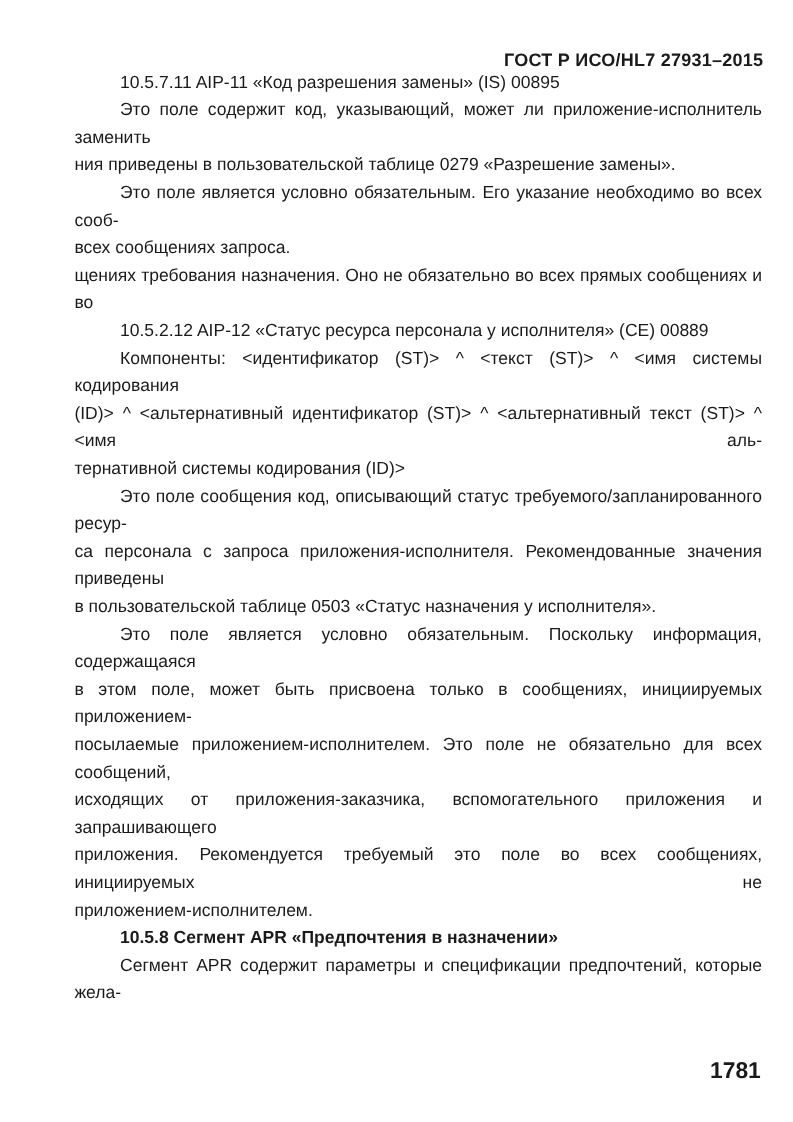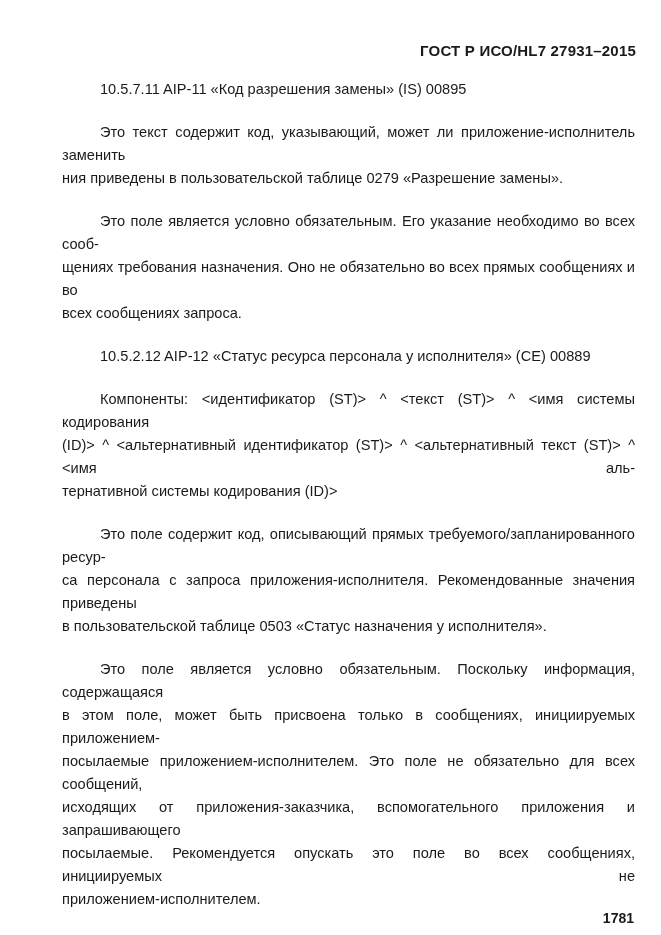--- a/index.html
+++ b/index.html
@@ -34,60 +34,59 @@
   .line {
     font-size: 14.6px;
     line-height: 23px;
     text-align: justify;
     text-align-last: justify;
     text-justify: inter-word;
     white-space: normal;
   }
   .line.first {
     text-indent: 38px;
-    margin-top: 20px;
   }
   .line.last {
     text-align-last: left;
   }
   .line.bold {
     font-weight: bold;
   }
   .page-number {
     position: absolute;
-    top: 910px;
+    top: 882px;
     right: 27px;
-    font-size: 14px;
+    font-size: 19px;
     font-weight: bold;
   }
 </style>
 </head>
 <body>
 
 <div class="page">
   <div class="page-header">ГОСТ Р ИСО/HL7 27931–2015</div>
 
   <div class="doc-body">
       <div class="line first last">10.5.7.11 AIP-11 «Код разрешения замены» (IS) 00895</div>
-      <div class="line first">Это текст содержит код, указывающий, может ли приложение-исполнитель заменить</div>
+      <div class="line first">Это поле содержит код, указывающий, может ли приложение-исполнитель заменить</div>
       <div class="line last">ния приведены в пользовательской таблице 0279 «Разрешение замены».</div>
       <div class="line first">Это поле является условно обязательным. Его указание необходимо во всех сооб-</div>
+      <div class="line last">всех сообщениях запроса.</div>
       <div class="line">щениях требования назначения. Оно не обязательно во всех прямых сообщениях и во</div>
-      <div class="line last">всех сообщениях запроса.</div>
       <div class="line first last">10.5.2.12 AIP-12 «Статус ресурса персонала у исполнителя» (CE) 00889</div>
       <div class="line first">Компоненты: &lt;идентификатор (ST)&gt; ^ &lt;текст (ST)&gt; ^ &lt;имя системы кодирования</div>
       <div class="line">(ID)&gt; ^ &lt;альтернативный идентификатор (ST)&gt; ^ &lt;альтернативный текст (ST)&gt; ^ &lt;имя аль-</div>
       <div class="line last">тернативной системы кодирования (ID)&gt;</div>
-      <div class="line first">Это поле содержит код, описывающий прямых требуемого/запланированного ресур-</div>
+      <div class="line first">Это поле сообщения код, описывающий статус требуемого/запланированного ресур-</div>
       <div class="line">са персонала с запроса приложения-исполнителя. Рекомендованные значения приведены</div>
       <div class="line last">в пользовательской таблице 0503 «Статус назначения у исполнителя».</div>
       <div class="line first">Это поле является условно обязательным. Поскольку информация, содержащаяся</div>
       <div class="line">в этом поле, может быть присвоена только в сообщениях, инициируемых приложением-</div>
       <div class="line">посылаемые приложением-исполнителем. Это поле не обязательно для всех сообщений,</div>
       <div class="line">исходящих от приложения-заказчика, вспомогательного приложения и запрашивающего</div>
-      <div class="line">посылаемые. Рекомендуется опускать это поле во всех сообщениях, инициируемых не</div>
+      <div class="line">приложения. Рекомендуется требуемый это поле во всех сообщениях, инициируемых не</div>
       <div class="line last">приложением-исполнителем.</div>
       <div class="line first last bold">10.5.8 Сегмент APR «Предпочтения в назначении»</div>
       <div class="line first">Сегмент APR содержит параметры и спецификации предпочтений, которые жела-</div>
     </div>
 
   <div class="page-number">1781</div>
 </div>
 
 </body></html>

